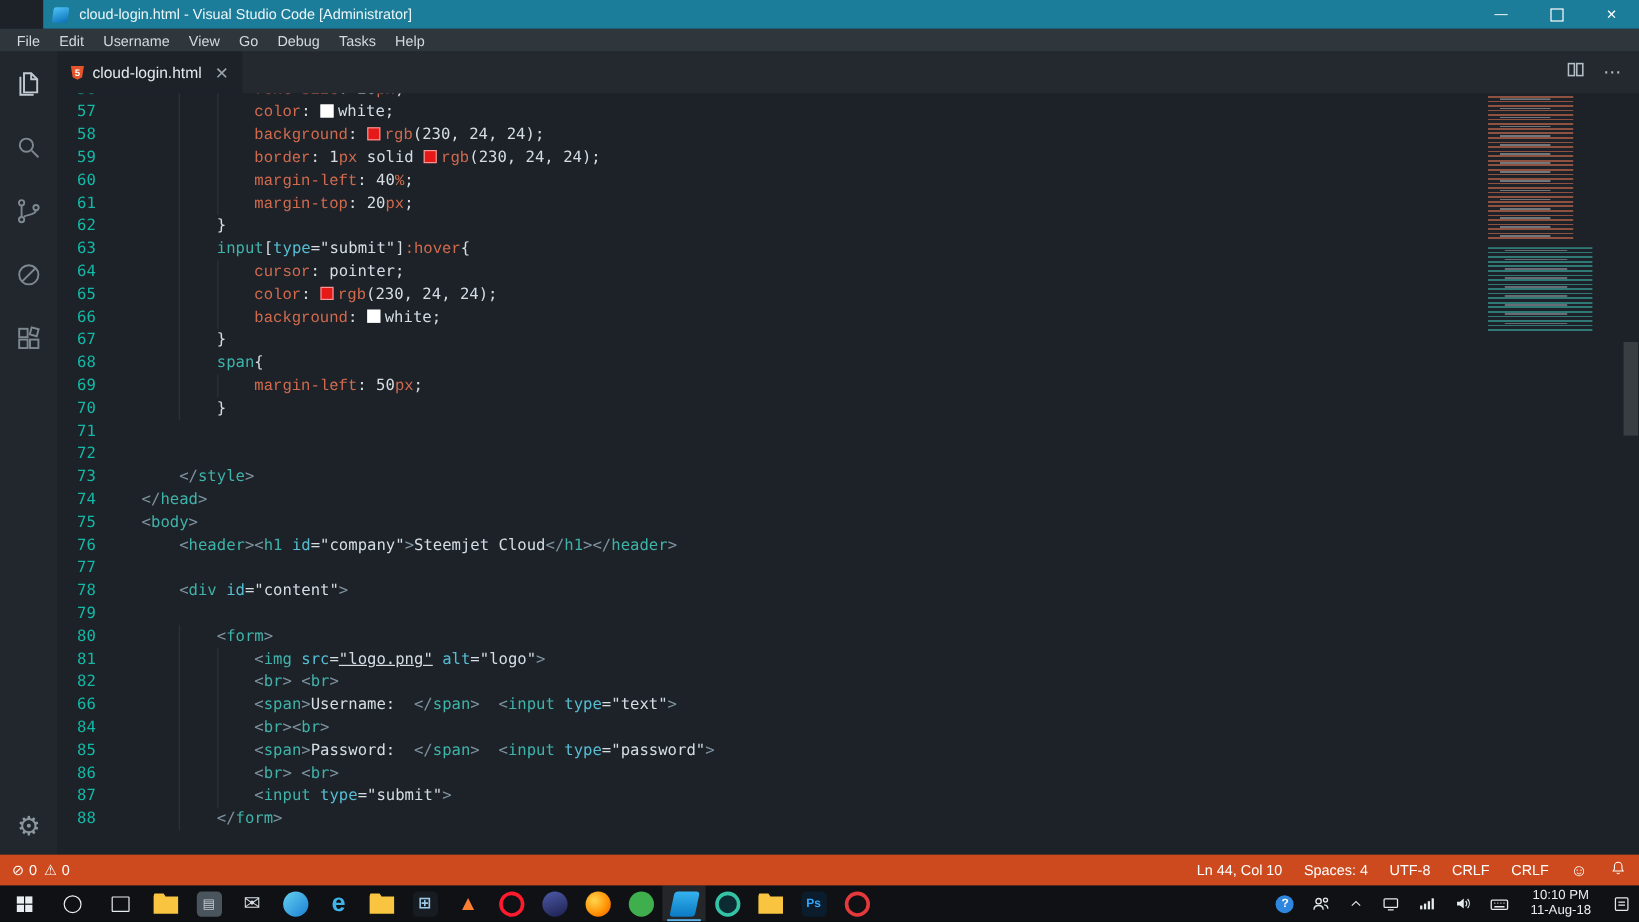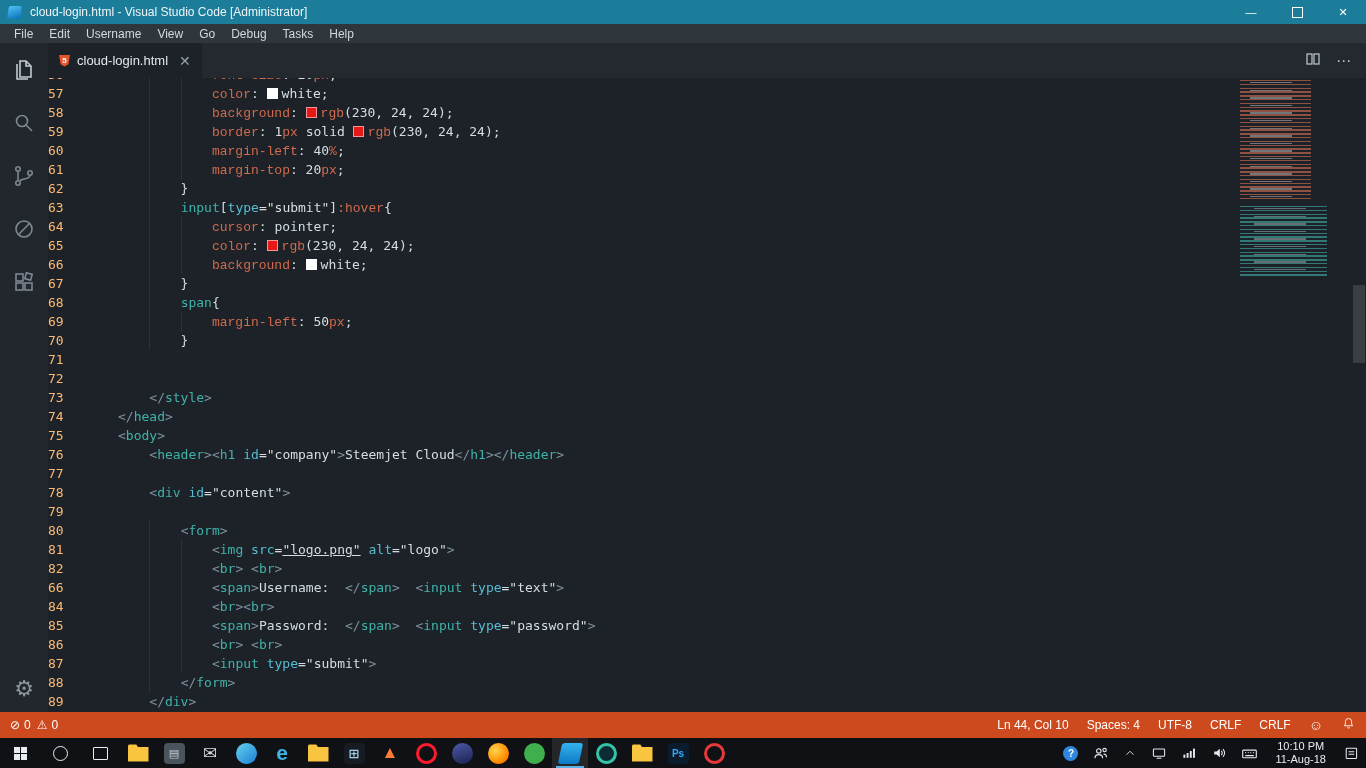--- a/index.html
+++ b/index.html
@@ -1,20 +1,20 @@
 <!DOCTYPE html>
 <html><head>
 <meta charset="utf-8">
 <style>
   html,body{margin:0;padding:0;background:#000;}
   .screen{position:relative;width:1366px;height:768px;overflow:hidden;background:#1c2228;
           font-family:"Liberation Sans","DejaVu Sans",sans-serif;-webkit-font-smoothing:antialiased;}
 
   
-  .titlebar{height:24px;background:#1b7d99;display:flex;align-items:center;color:#ecf5f8;font-size:12px;}
+  .titlebar{height:24px;background:#1b7d99;display:flex;align-items:center;color:#ecf5f8;font-size:12px;margin-left:36px;}
   .app-ico{width:13px;height:13px;margin-left:8px;border-radius:2px;
            background:linear-gradient(160deg,#4fc3f7,#0a6fb8);transform:skewX(-8deg);}
   .tb-title{margin-left:9px;white-space:nowrap;}
   .win-controls{margin-left:auto;display:flex;height:100%;}
   .wbtn{width:46px;height:100%;display:flex;align-items:center;justify-content:center;color:#fff;font-size:11px;}
   .maxbox{width:9px;height:9px;border:1px solid #fff;display:inline-block;}
 
   
   .menubar{height:19px;background:#2f363c;display:flex;align-items:center;font-size:12px;color:#d3dade;padding-left:6px;}
   .menu-item{padding:0 8px;cursor:default;}
@@ -39,21 +39,21 @@
   .tabclose{color:#9aa4ab;font-size:14px;margin-left:4px;line-height:1;}
   .tab-actions{margin-left:auto;display:flex;align-items:center;gap:16px;padding-right:14px;color:#b6bfc6;}
   .tab-actions svg{stroke:#b6bfc6;fill:none;stroke-width:1.3;}
   .ellipsis{font-size:15px;letter-spacing:1px;line-height:1;}
 
   
   .editor{position:relative;flex:1;overflow:hidden;background:#1c2228;}
   .code-lines{position:absolute;top:0;left:0;right:130px;margin-top:-13px;
               font-family:"DejaVu Sans Mono","Liberation Mono",monospace;font-size:13px;line-height:19px;}
   .code-line{display:flex;height:19px;}
-  .gut{width:48px;text-align:left;color:#fdba74;flex:none;}
+  .gut{width:48px;text-align:center;color:#14b8a6;flex:none;}
   .code{white-space:pre;padding-left:22px;color:#d5dde3;}
   .tk-p{color:#d5dde3;}
   .tk-pr{color:#d26a4d;font-family:Liberation Mono, monospace;}
   .tk-tg{color:#3fb3aa;}
   .tk-at{color:#56bdd3;}
   .tk-bk{color:#7e919e;}
   .tk-lk{color:#d5dde3;text-decoration:underline;}
   .swatch{display:inline-block;width:9px;height:9px;margin-right:4px;border:1px solid rgba(255,255,255,.55);
           transform:translateY(1px);}
 
@@ -315,24 +315,20 @@
               <span class="code" style="background-image: linear-gradient(rgba(255, 255, 255, 0.07), rgba(255, 255, 255, 0.07)), linear-gradient(rgba(255, 255, 255, 0.07), rgba(255, 255, 255, 0.07)); background-position: calc(4ch + 22px) 0px, calc(8ch + 22px) 0px; background-size: 1px 100%; background-repeat: no-repeat;"><span class="tk-p">            </span><span class="tk-bk">&lt;</span><span class="tk-tg">br</span><span class="tk-bk">&gt;</span><span class="tk-p"> </span><span class="tk-bk">&lt;</span><span class="tk-tg">br</span><span class="tk-bk">&gt;</span></span>
             </div>
             <div class="code-line">
               <span class="gut">87</span>
               <span class="code" style="background-image: linear-gradient(rgba(255, 255, 255, 0.07), rgba(255, 255, 255, 0.07)), linear-gradient(rgba(255, 255, 255, 0.07), rgba(255, 255, 255, 0.07)); background-position: calc(4ch + 22px) 0px, calc(8ch + 22px) 0px; background-size: 1px 100%; background-repeat: no-repeat;"><span class="tk-p">            </span><span class="tk-bk">&lt;</span><span class="tk-tg">input</span><span class="tk-p"> </span><span class="tk-at">type</span><span class="tk-p">="submit"</span><span class="tk-bk">&gt;</span></span>
             </div>
             <div class="code-line">
               <span class="gut">88</span>
               <span class="code" style="background-image: linear-gradient(rgba(255, 255, 255, 0.07), rgba(255, 255, 255, 0.07)); background-position: calc(4ch + 22px) 0px; background-size: 1px 100%; background-repeat: no-repeat;"><span class="tk-p">        </span><span class="tk-bk">&lt;/</span><span class="tk-tg">form</span><span class="tk-bk">&gt;</span></span>
             </div>
-            <div class="code-line">
-              <span class="gut">89</span>
-              <span class="code"><span class="tk-p">    </span><span class="tk-bk">&lt;/</span><span class="tk-tg">div</span><span class="tk-bk">&gt;</span></span>
-            </div>
           </div>
         <div class="minimap">
           <div class="mm1"></div>
           <div class="mm2"></div>
         </div>
         <div class="vscroll">
           <div class="vthumb"></div>
         </div>
       </div>
     </div>

